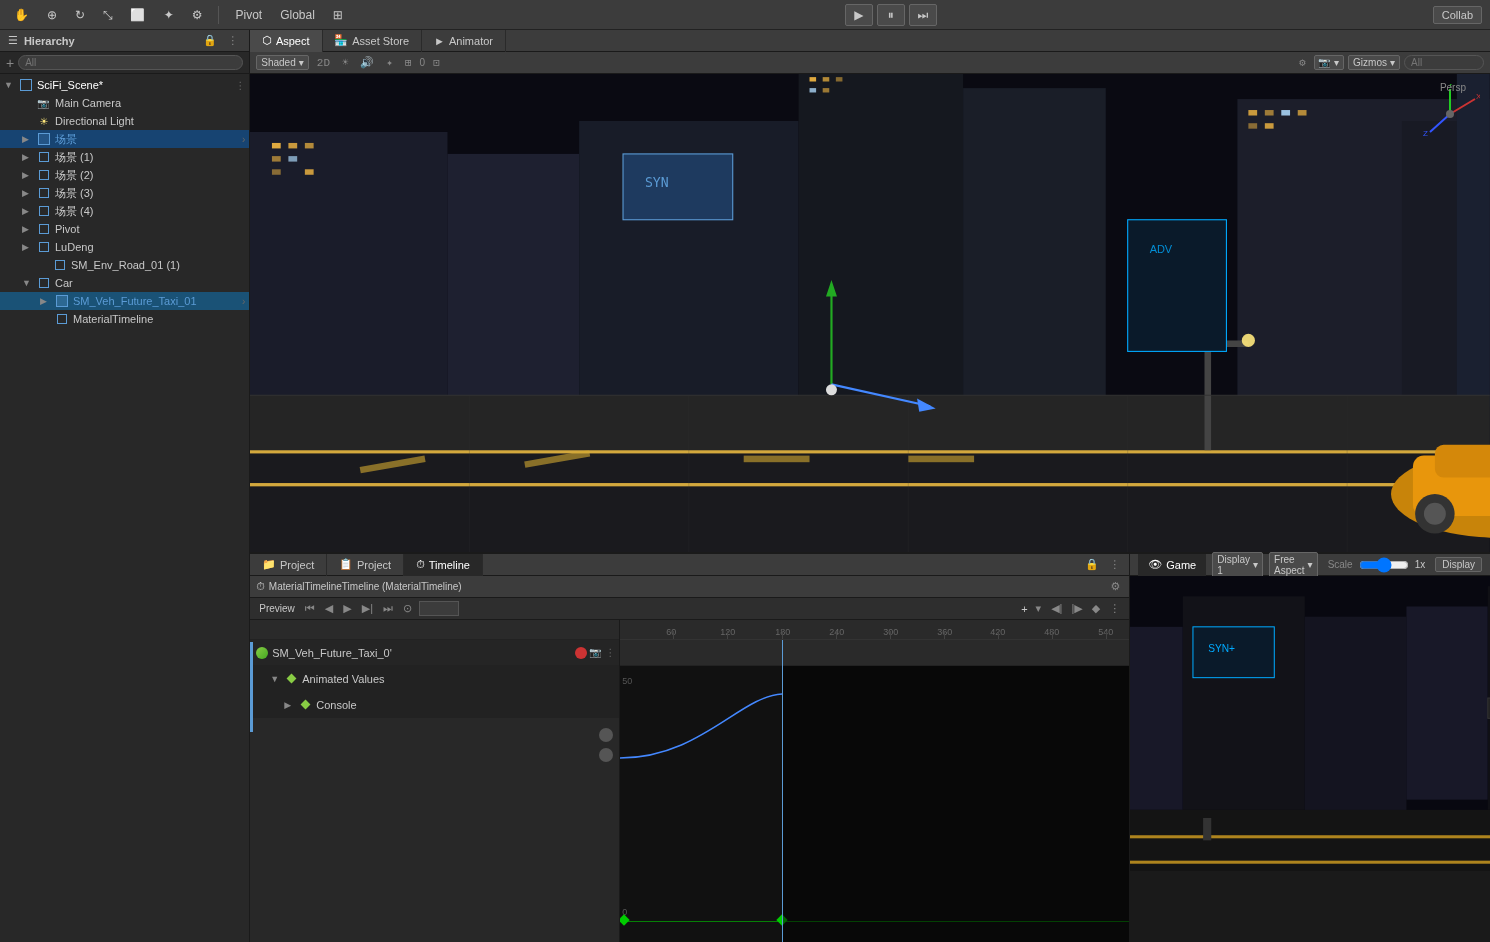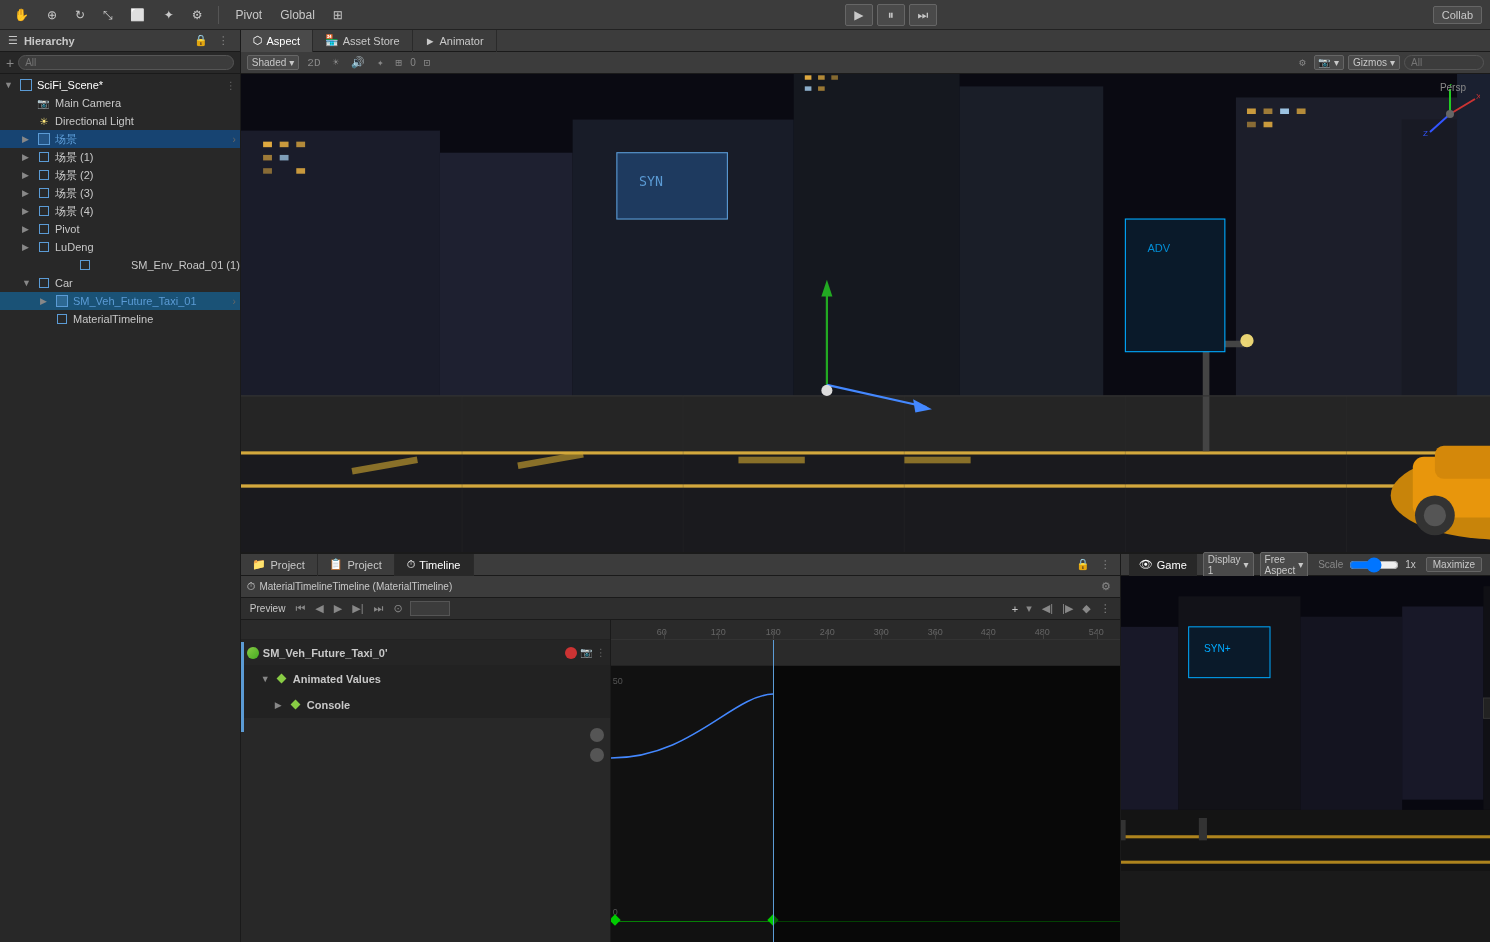--- a/index.html
+++ b/index.html
@@ -411,21 +411,21 @@
       white-space: nowrap;
     }
 
     .track-arrow { width: 14px; font-size: 9px; color: #888; }
     .track-icon { width: 14px; height: 14px; margin-right: 4px; display: flex; align-items: center; justify-content: center; }
     .diamond-icon {
       width: 8px; height: 8px;
       background: #5b9bd5;
       transform: rotate(45deg);
     }
-    .track-label { font-size: 11px; color: #c8c8c8; font-weight: bold; }
+    .track-label { font-size: 11px; color: #c8c8c8; }
     .track-record-btn {
       width: 12px; height: 12px;
       border-radius: 50%;
       background: #cc3333;
       margin-left: 6px;
       border: none;
       cursor: pointer;
     }
     .track-extra-btns { margin-left: auto; display: flex; gap: 3px; padding-right: 4px; }
     .track-small-btn { background: none; border: none; color: #666; cursor: pointer; font-size: 10px; }
@@ -657,21 +657,21 @@
       </div>
 
       <div class="h-item" style="padding-left:22px;">
         <span class="h-arrow">▶</span>
         <div class="h-icon">
             <div class="cube-icon-sm"></div>
           </div>
         <span class="h-label">LuDeng</span>
       </div>
 
-      <div class="h-item" style="padding-left:28px;justify-content:space-between;">
+      <div class="h-item" style="padding-left:38px;">
         <span class="h-arrow"></span>
         <div class="h-icon">
             <div class="cube-icon-sm"></div>
           </div>
         <span class="h-label">SM_Env_Road_01 (1)</span>
       </div>
 
       <div class="h-item" style="padding-left:22px;">
         <span class="h-arrow">▼</span>
         <div class="h-icon">
@@ -1011,21 +1011,21 @@
             <span>Display 1</span>
             <span>▾</span>
           </div>
           <div class="game-dropdown">
             <span>Free Aspect</span>
             <span>▾</span>
           </div>
           <span style="font-size:10px;color:#888;margin-left:4px;">Scale</span>
           <input type="range" min="0" max="100" value="50" style="width: 50px;">
           <span style="font-size:10px;color:#c8c8c8;">1x</span>
-          <button style="background:#4a4a4a;border:1px solid #666;border-radius:2px;color:#c8c8c8;font-size:10px;padding:1px 6px;cursor:pointer;margin-left:4px;">Maximize</button>
+          <button style="background:#4a4a4a;border:1px solid #666;border-radius:2px;color:#c8c8c8;font-size:10px;padding:1px 6px;cursor:pointer;margin-left:4px;">Display</button>
         </div>
         <div class="game-view">
           
           <svg width="100%" height="100%" viewBox="0 0 610 360" preserveAspectRatio="xMidYMid slice">
 
             <rect width="610" height="360" fill="#080810"></rect>
 
             <rect x="0" y="30" width="100" height="200" fill="#141420"></rect>
             <rect x="100" y="50" width="80" height="180" fill="#181828"></rect>
             <rect x="180" y="20" width="120" height="210" fill="#121218"></rect>

